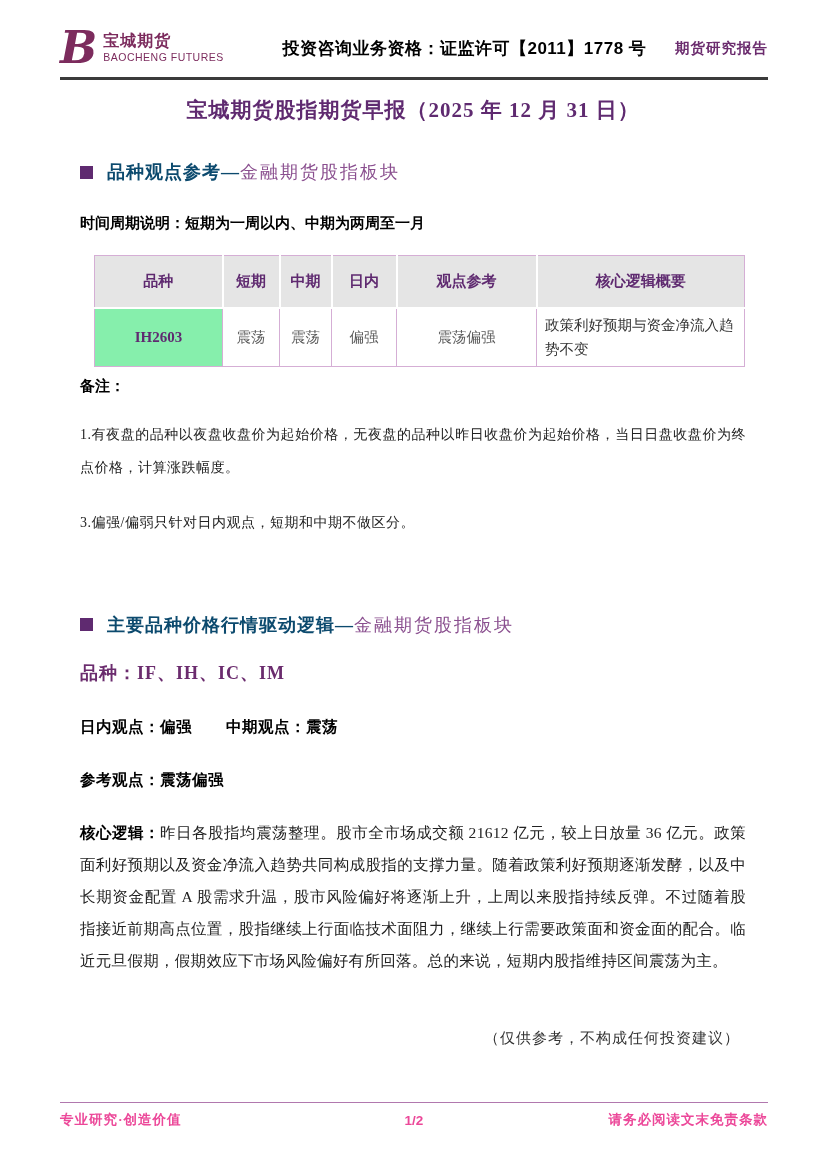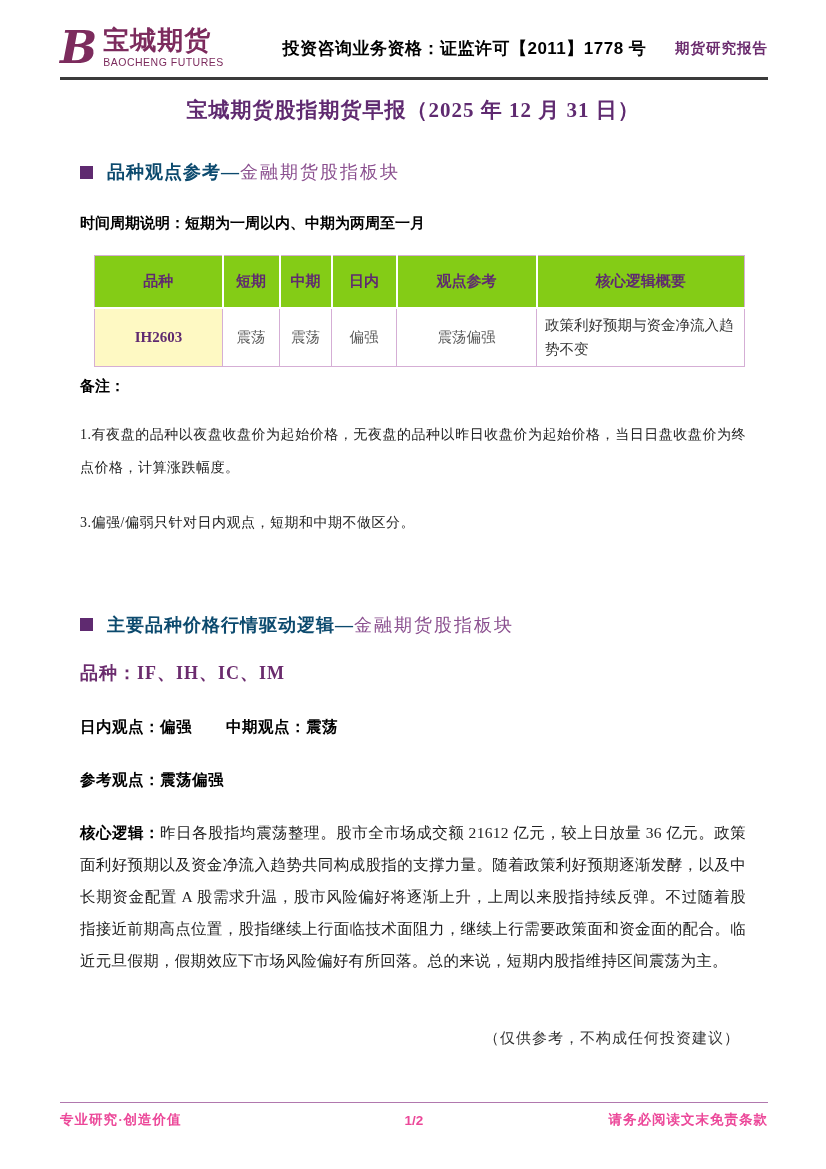--- a/index.html
+++ b/index.html
@@ -31,21 +31,21 @@
     font-style: italic;
     font-weight: bold;
     font-size: 44px;
     line-height: 44px;
     color: #7c2b5d;
   }
   .logo-text { display: flex; flex-direction: column; line-height: 1; }
   .logo-cn {
     font-family: "Liberation Serif", serif;
     font-weight: bold;
-    font-size: 26px;
+    font-size: 16px;
     letter-spacing: 1px;
     color: #7c2b5d;
   }
   .logo-en {
     font-family: "Liberation Sans", sans-serif;
     font-size: 10.5px;
     letter-spacing: 0.5px;
     color: #7c2b5d;
     margin-top: 3px;
   }
@@ -108,41 +108,41 @@
 
   
   .view-table {
     width: 650px;
     margin: 22px auto 0 14px;
     border-collapse: collapse;
     table-layout: fixed;
     font-size: 15px;
   }
   .view-table th {
-    background: #84cc16;
+    background: #e5e5e5;
     color: #5f2a70;
     font-weight: bold;
     height: 52px;
     border: 2px solid #ffffff;
     border-top: 1px solid #d5aed5;
     text-align: center;
   }
   .view-table th:first-child { border-left: 1px solid #d5aed5; }
   .view-table th:last-child { border-right: 1px solid #d5aed5; }
   .view-table td {
     height: 50px;
     border: 1px solid #d5aed5;
     text-align: center;
     color: #5a5a5a;
     font-size: 14.5px;
     background: #ffffff;
     padding: 4px 8px;
   }
   .view-table td.variety-cell {
-    background: #fef9c3;
+    background: #86efac;
     color: #5f2a70;
     font-weight: bold;
     font-size: 15px;
   }
   .view-table td.summary-cell {
     text-align: left;
     color: #333;
     line-height: 1.7;
   }
   .col-variety { width: 128px; }

